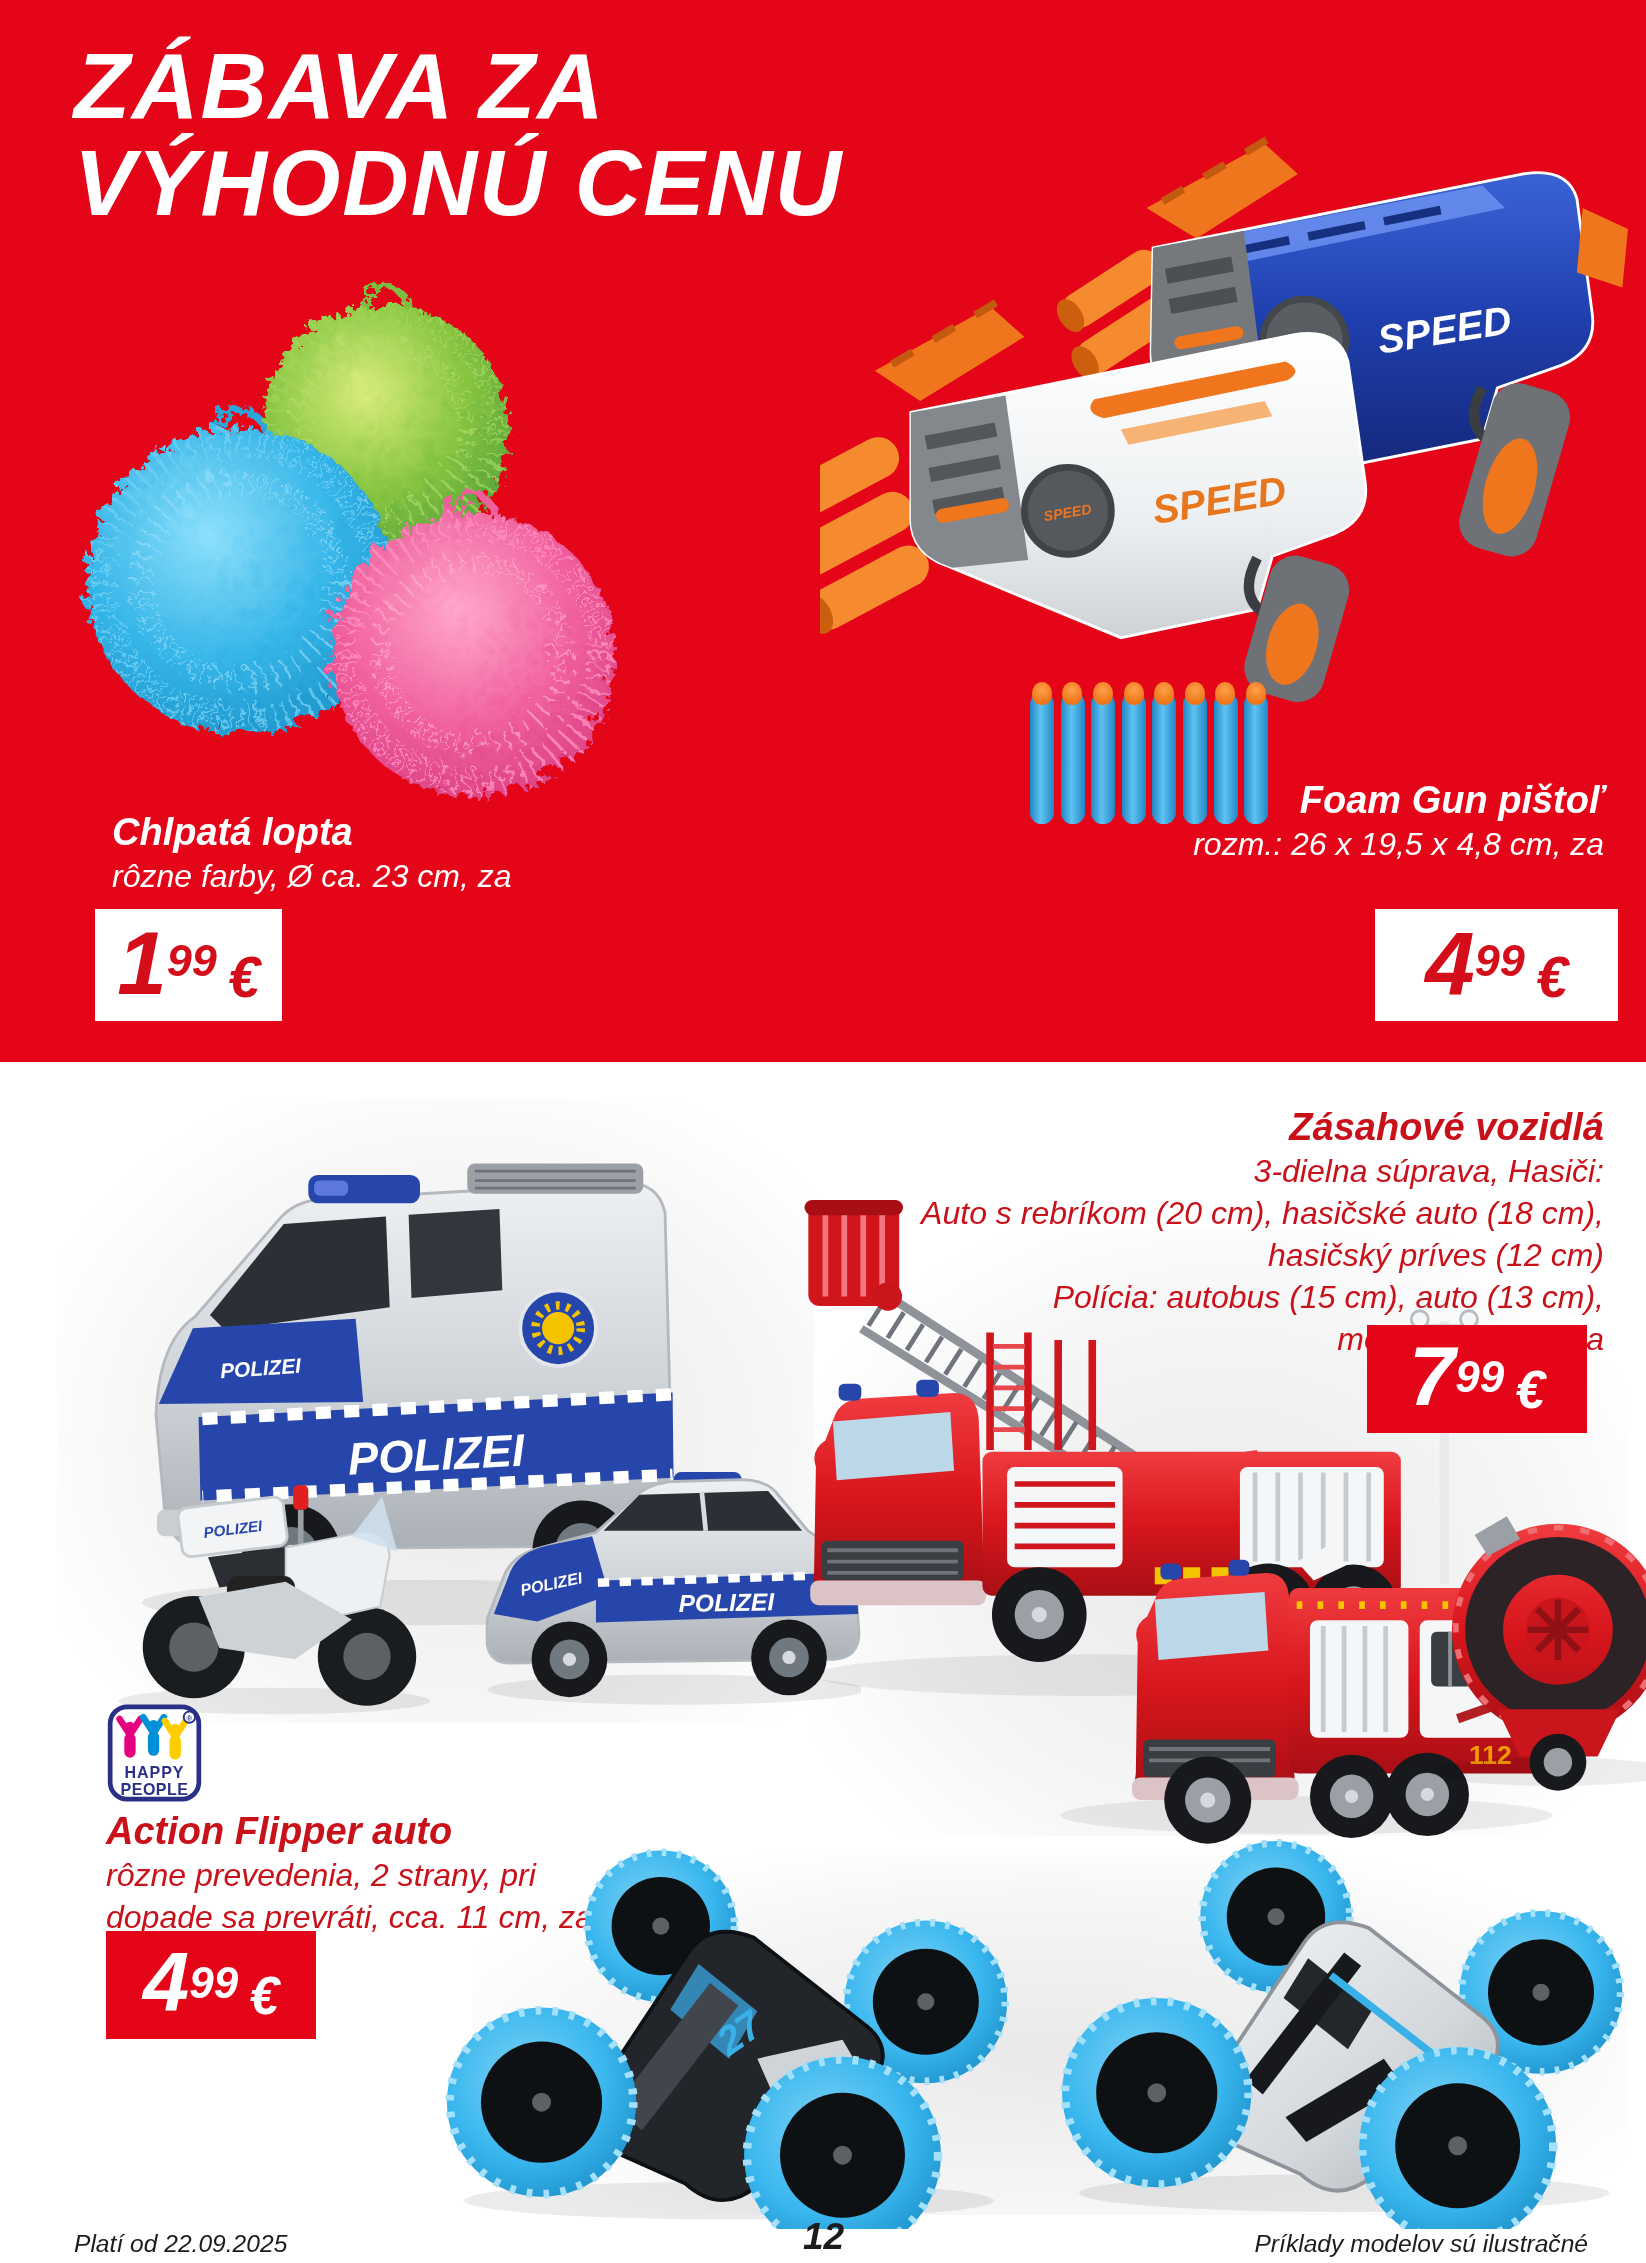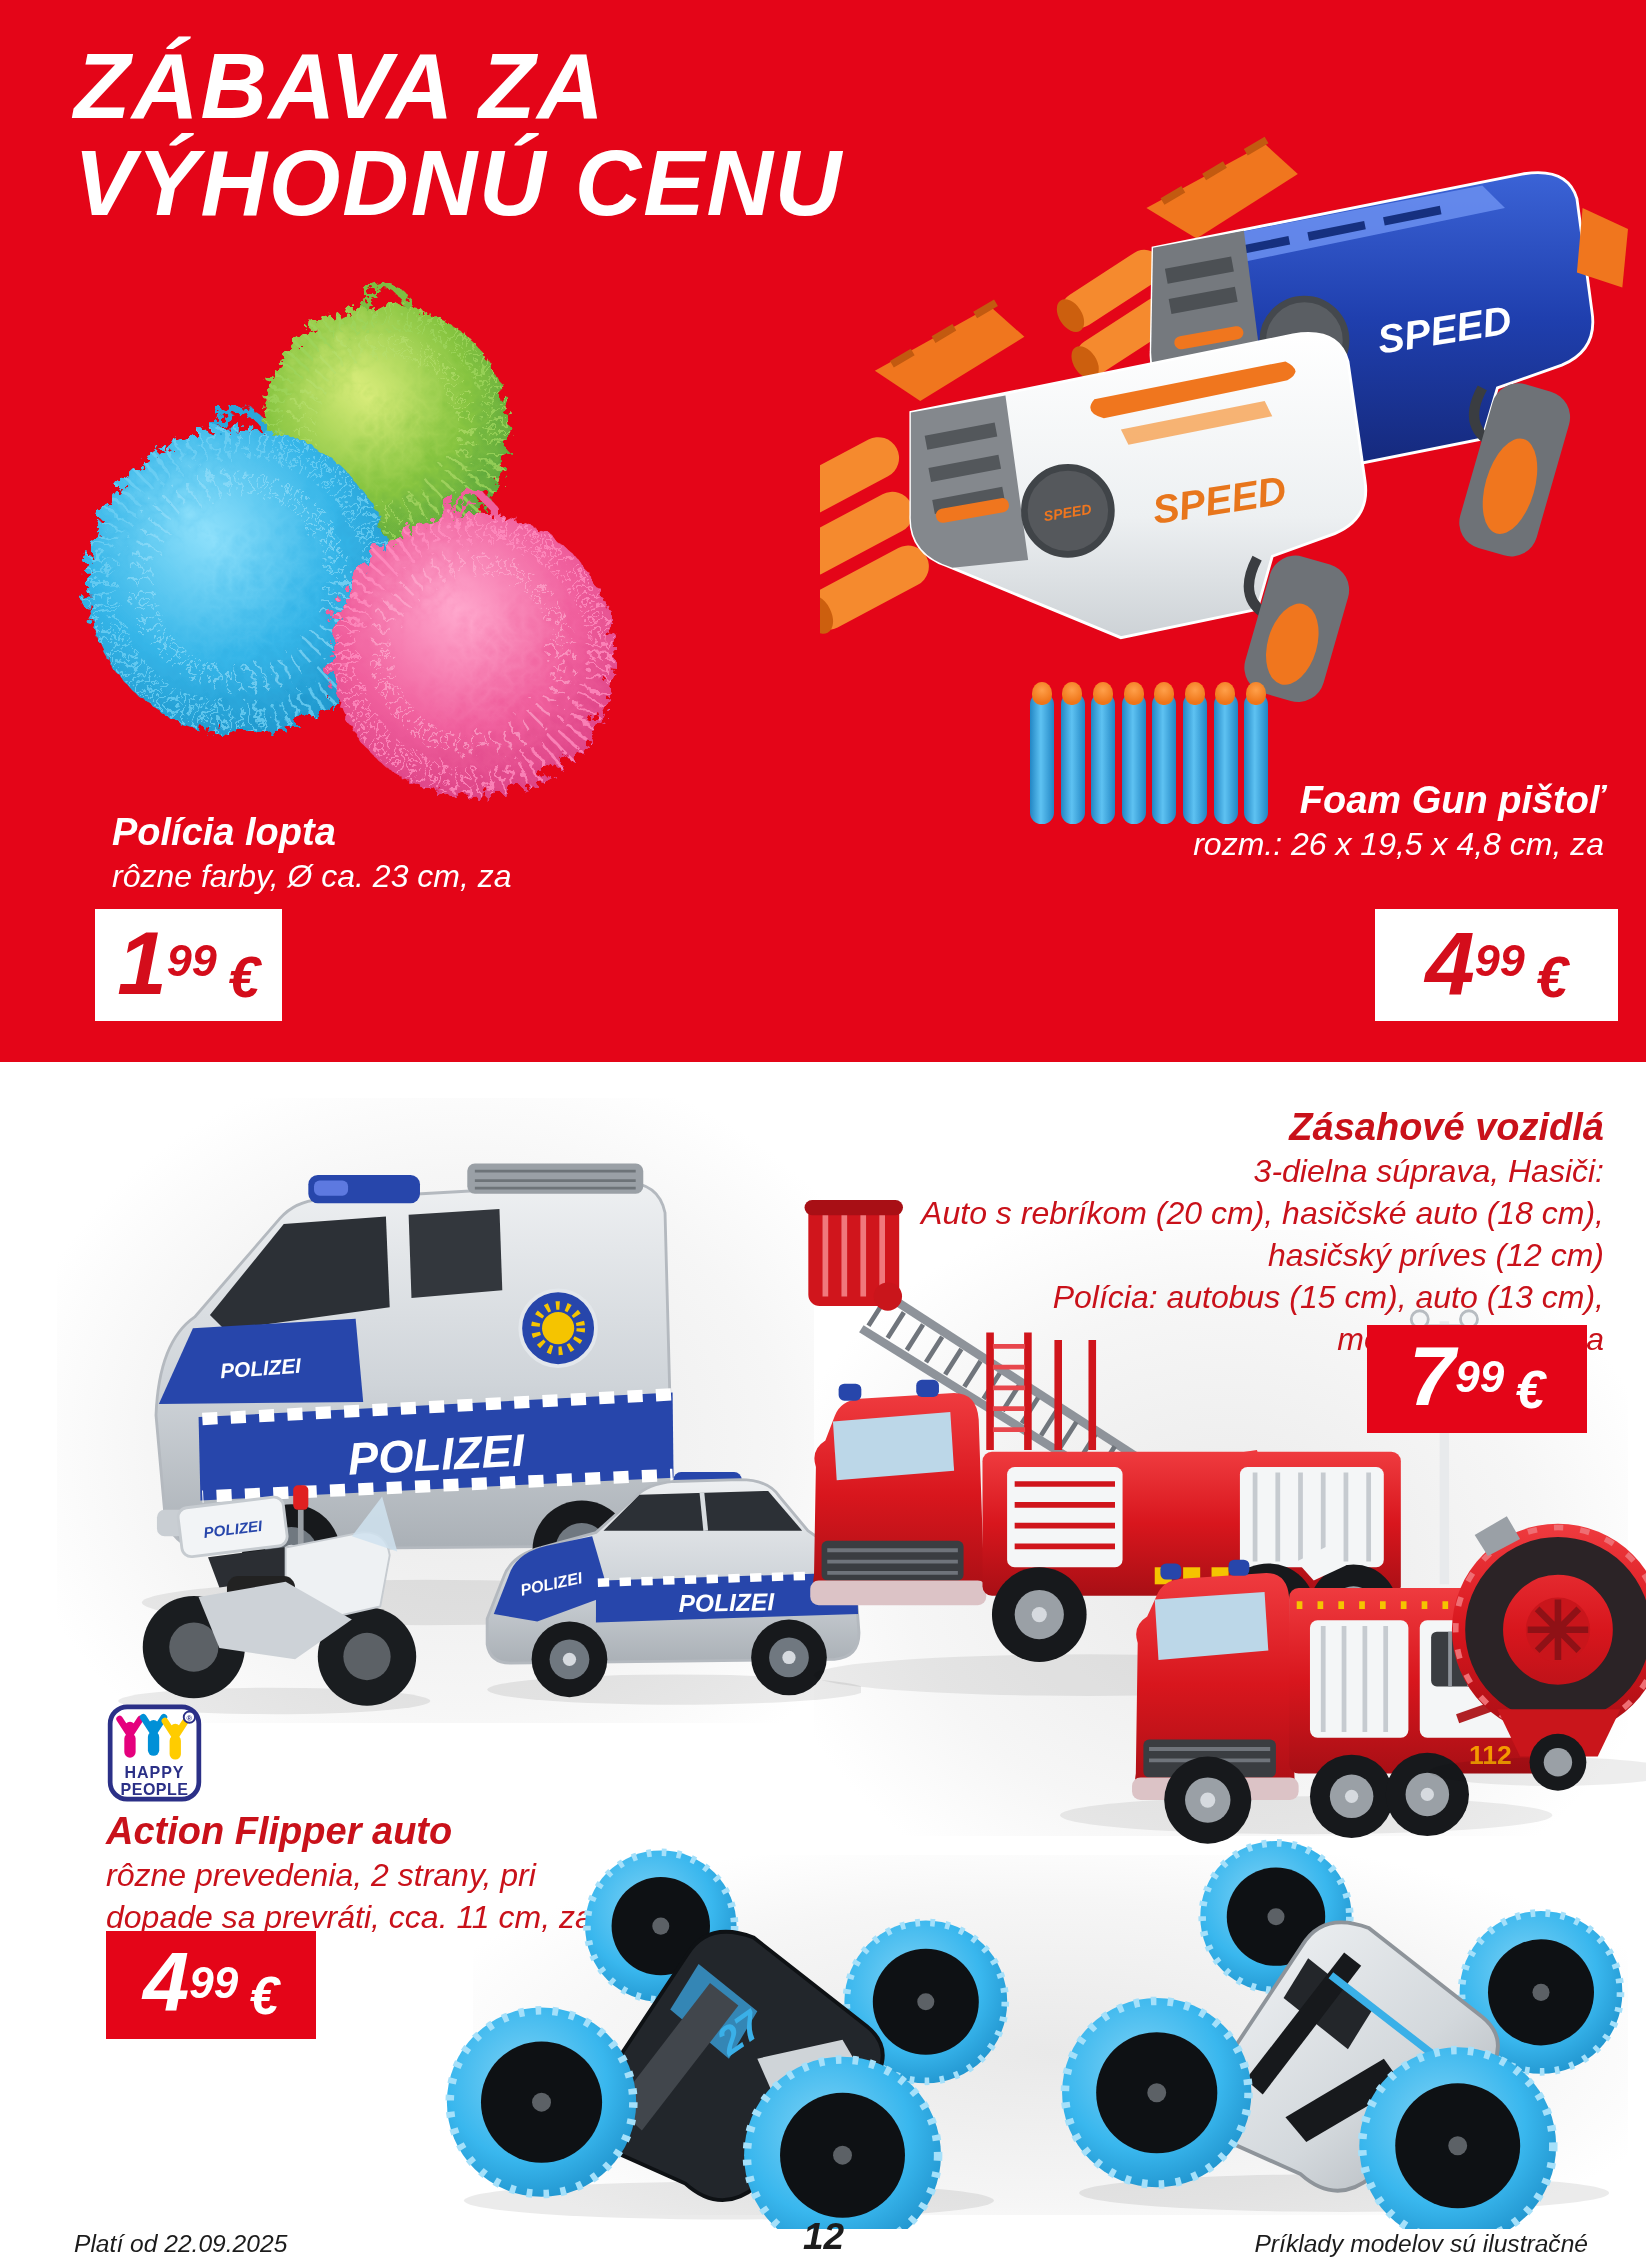--- a/index.html
+++ b/index.html
@@ -173,21 +173,21 @@
       <div class="dart"></div>
       <div class="dart"></div>
       <div class="dart"></div>
       <div class="dart"></div>
       <div class="dart"></div>
       <div class="dart"></div>
       <div class="dart"></div>
     </div>
 
     <div class="pblock" style="left:112px;top:810px;">
-      <div class="pname">Polícia lopta</div>
+      <div class="pname">Chlpatá lopta</div>
       <div class="pdetail">rôzne farby, Ø ca. 23 cm, za</div>
     </div>
     <div class="price white-box" style="left:95px;top:909px;min-width:187px;height:112px;">
       <span class="p-int">1</span>
       <span class="p-sup">99</span>
       <span class="p-cur">€</span>
     </div>
 
     <div class="pblock right" style="right:43px;top:778px;">
       <div class="pname">Foam Gun pištoľ</div>

